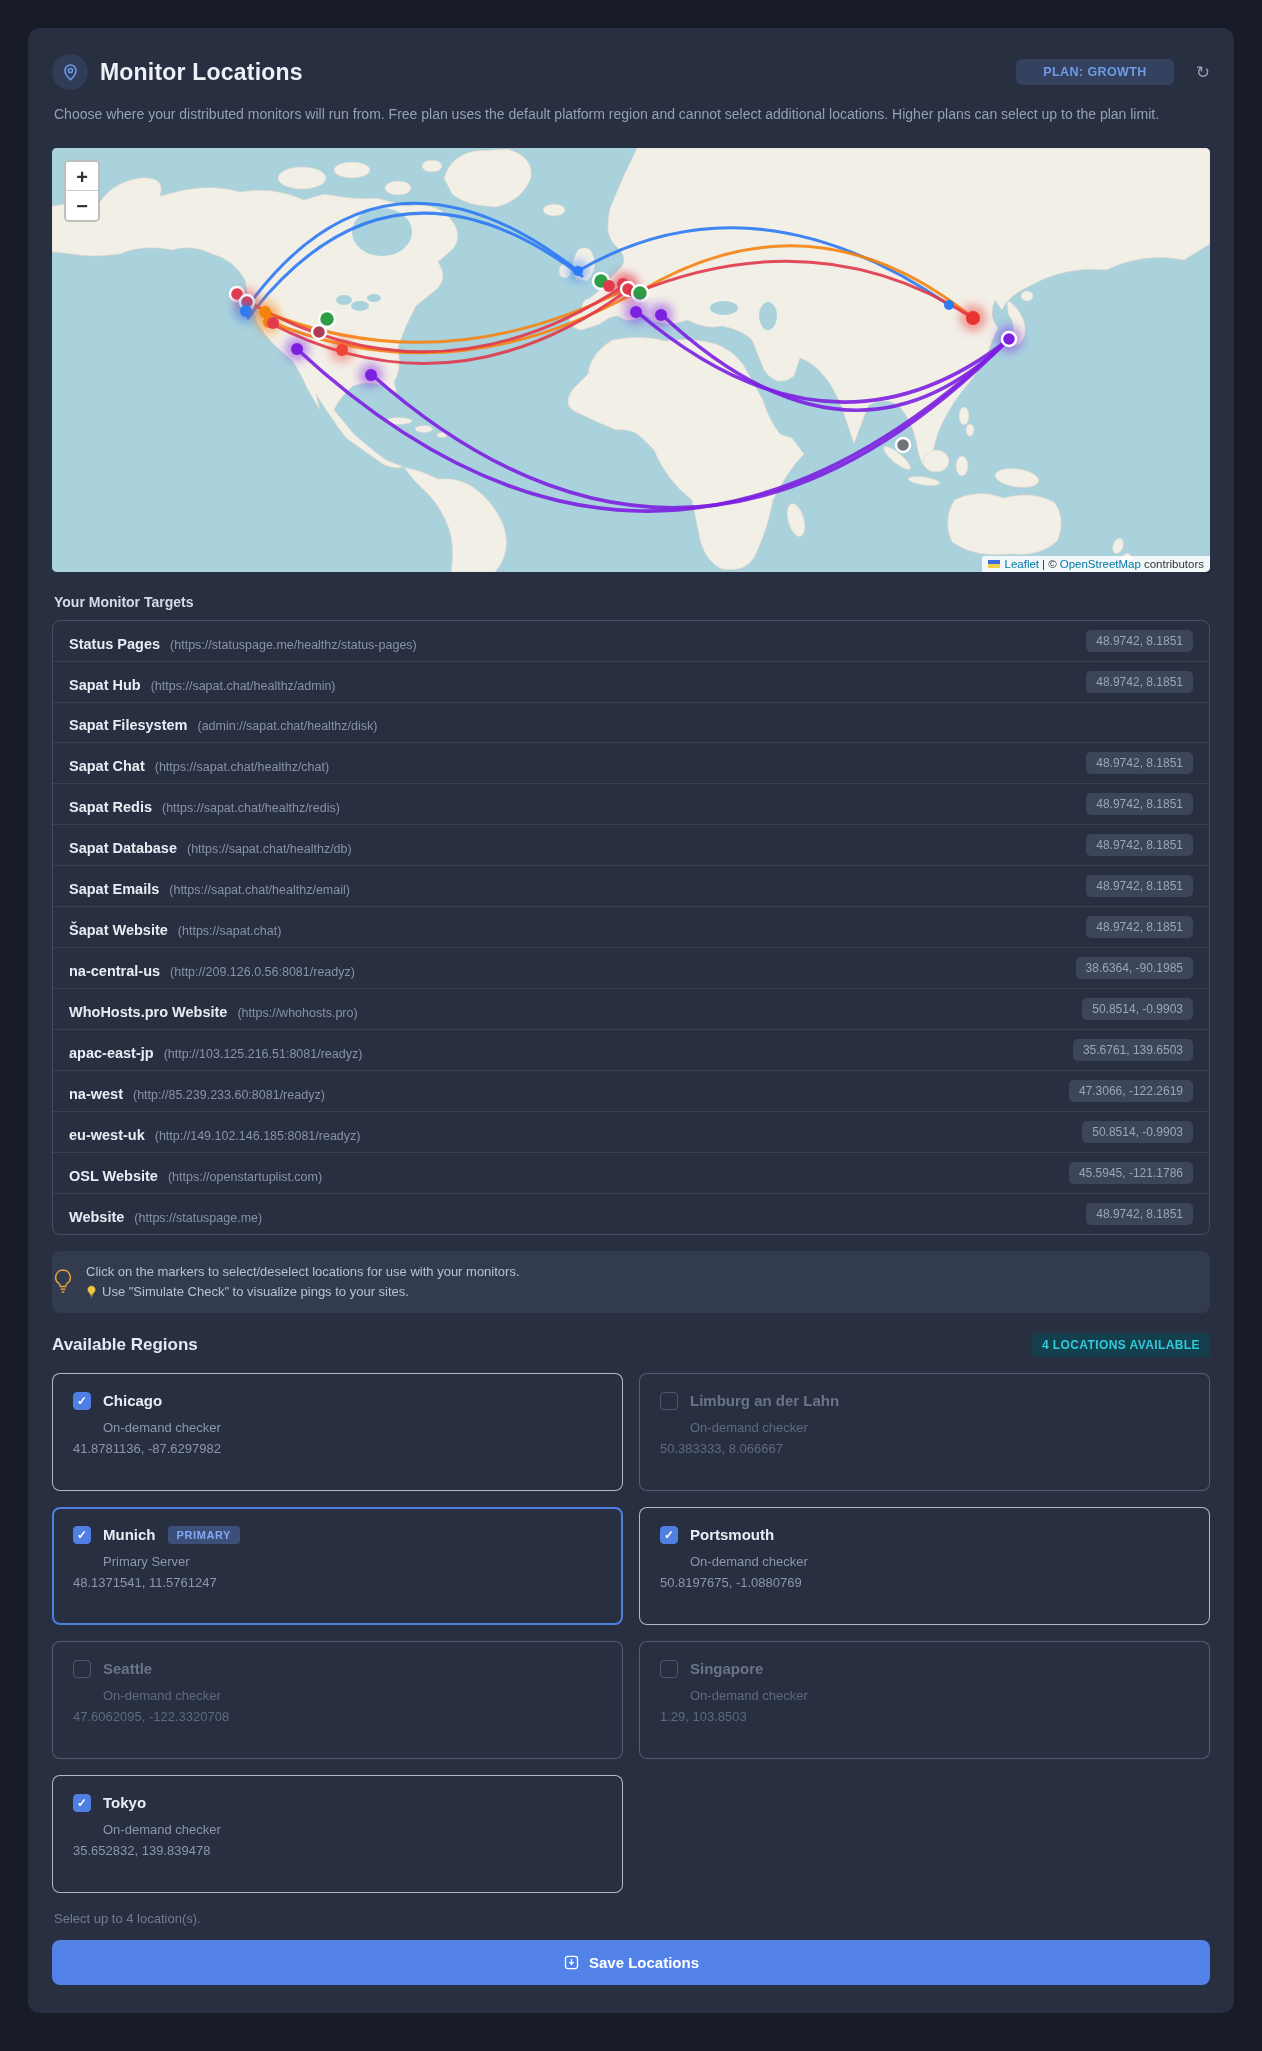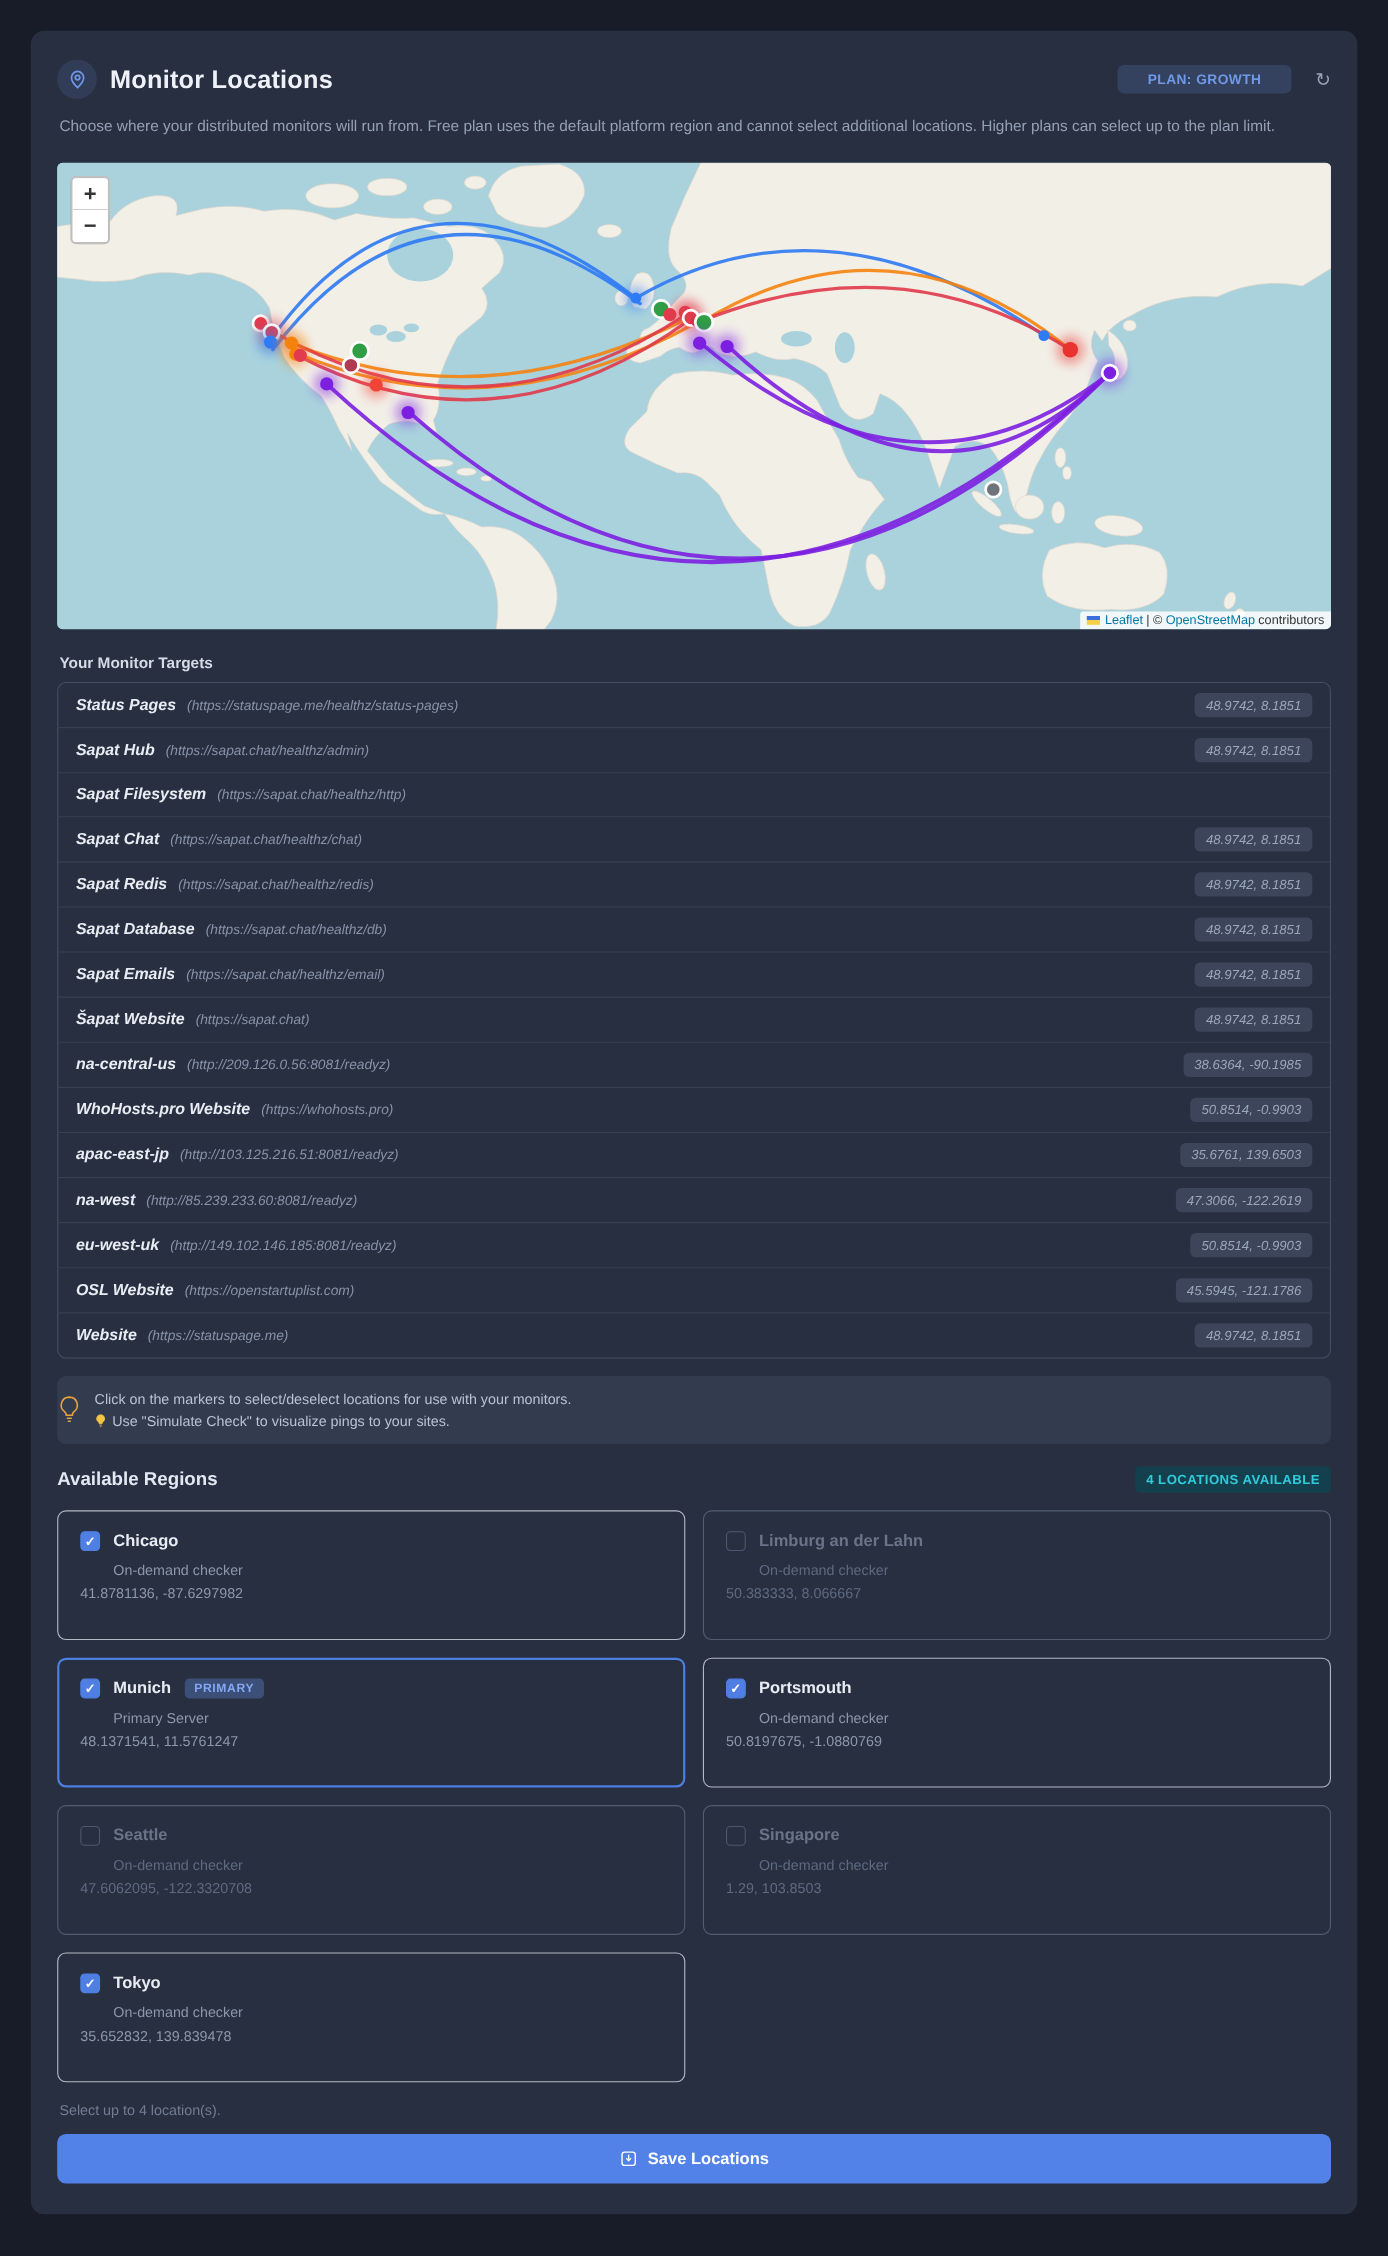--- a/index.html
+++ b/index.html
@@ -25,21 +25,21 @@
   .zoomctl{position:absolute;top:12px;left:12px;width:32px;background:#fff;border:2px solid rgba(0,0,0,.25);border-radius:5px;overflow:hidden;z-index:5;}
   .zbtn{display:block;width:100%;height:29px;line-height:29px;text-align:center;font-size:20px;font-weight:700;color:#333;cursor:pointer;background:#fff;border:none;font-family:inherit;}
   .zbtn:first-child{border-bottom:1px solid #ccc;}
   .attrib{position:absolute;right:0;bottom:0;background:rgba(255,255,255,.85);color:#333;font-size:11.5px;padding:2px 6px;z-index:5;display:flex;align-items:center;gap:3px;border-top-left-radius:3px;}
   .attrib .lnk{color:#0078a8;cursor:pointer;}
   .flag{display:inline-block;width:12px;height:8px;background:linear-gradient(#3b6edc 50%,#f7cf46 50%);margin-right:2px;}
 
   
   .tgt-heading{color:#d4dbe6;font-size:14px;font-weight:600;margin:22px 2px 10px;}
   .tlist{border:1px solid rgba(148,163,184,.28);border-radius:8px;overflow:hidden;}
-  .trow{display:flex;align-items:center;justify-content:space-between;padding:9px 16px;border-bottom:1px solid rgba(148,163,184,.15);min-height:21px;font-style:italic;}
+  .trow{display:flex;align-items:flex-end;justify-content:space-between;padding:9px 16px;border-bottom:1px solid rgba(148,163,184,.15);min-height:21px;}
   .trow:last-child{border-bottom:none;}
   .trow-left{display:flex;align-items:baseline;gap:10px;}
   .tname{color:#e8edf4;font-size:14.5px;font-weight:700;}
   .turl{color:#8793a8;font-size:12.5px;}
   .tbadge{background:#3c4559;color:#9aa6ba;font-size:12px;padding:4px 10px;border-radius:5px;white-space:nowrap;}
 
   
   .tip{display:flex;gap:12px;align-items:center;background:#333b4e;border-radius:8px;padding:11px 0;margin:16px 0 20px;}
   .tip-lines{color:#b9c2d2;font-size:13px;line-height:1.55;}
   .tip-lines .l2{display:flex;align-items:center;gap:5px;}
@@ -217,21 +217,21 @@
       <div class="trow">
         <div class="trow-left">
           <span class="tname">Sapat Hub</span>
           <span class="turl">(https://sapat.chat/healthz/admin)</span>
         </div>
         <span class="tbadge">48.9742, 8.1851</span>
       </div>
       <div class="trow">
         <div class="trow-left">
           <span class="tname">Sapat Filesystem</span>
-          <span class="turl">(https://sapat.chat/healthz/http)</span>
+          <span class="turl">(admin://sapat.chat/healthz/disk)</span>
         </div>
       </div>
       <div class="trow">
         <div class="trow-left">
           <span class="tname">Sapat Chat</span>
           <span class="turl">(https://sapat.chat/healthz/chat)</span>
         </div>
         <span class="tbadge">48.9742, 8.1851</span>
       </div>
       <div class="trow">

